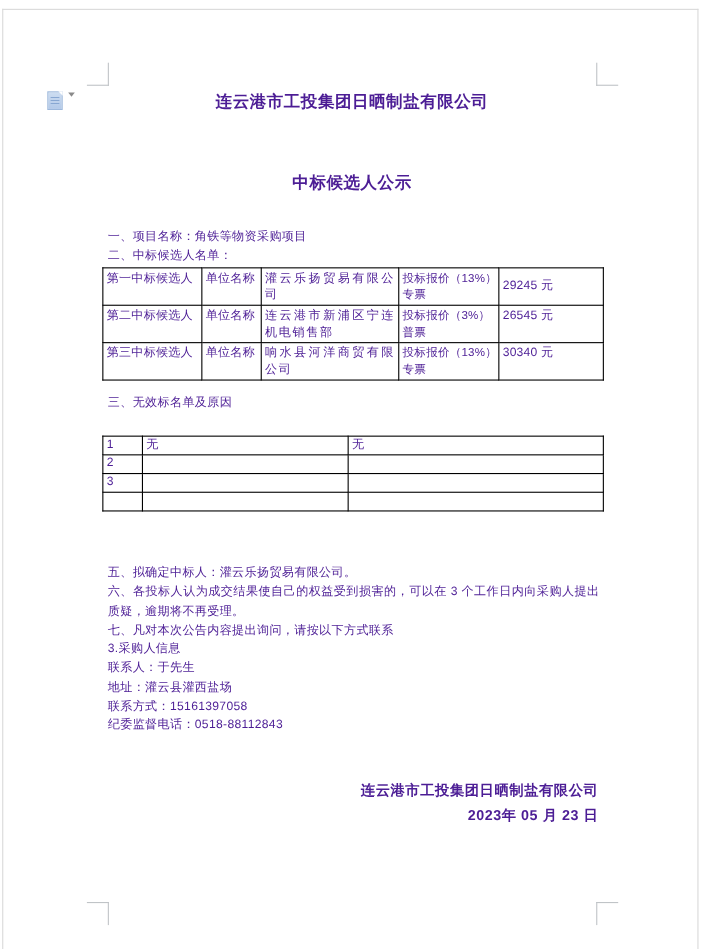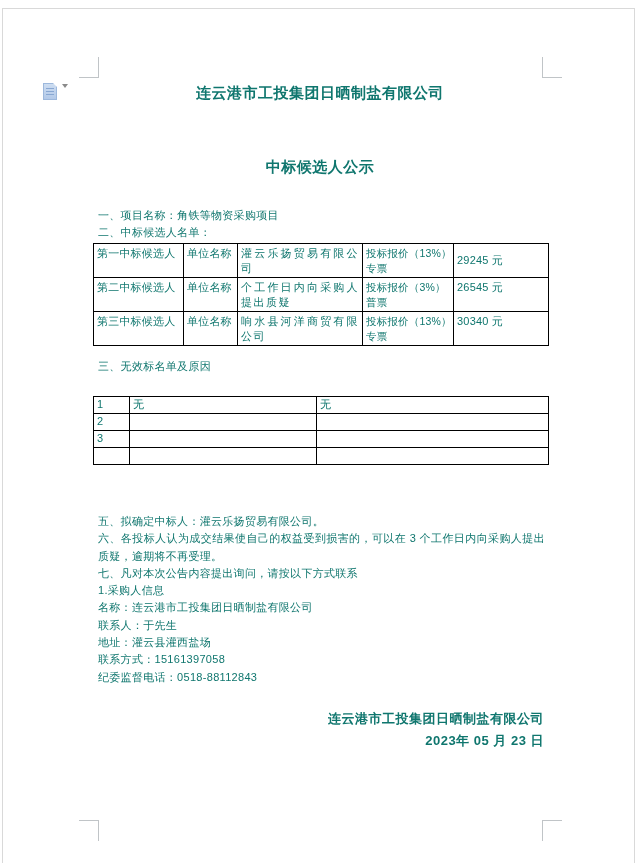--- a/index.html
+++ b/index.html
@@ -1,17 +1,17 @@
 <!DOCTYPE html>
 <html><head>
 <meta charset="utf-8">
 <style>
   html,body{margin:0;padding:0;background:#ffffff;}
   .stage{position:relative;width:637px;height:863px;overflow:hidden;
-         font-family:"Liberation Sans","DejaVu Sans",sans-serif;color:#0f766e;}
+         font-family:"Liberation Sans","DejaVu Sans",sans-serif;color:#4c1d95;}
   .page{position:absolute;left:2px;top:8px;width:631px;height:860px;
         background:#fff;border:1px solid #d9d9d9;border-bottom:none;}
   
   .crop{position:absolute;width:19px;height:20px;}
   .crop.tl{border-right:1px solid #c0c4c7;border-bottom:1px solid #c0c4c7;left:76px;top:48px;}
   .crop.tr{border-left:1px solid #c0c4c7;border-bottom:1px solid #c0c4c7;left:539px;top:48px;}
   .crop.bl{border-right:1px solid #c0c4c7;border-top:1px solid #c0c4c7;left:76px;top:811px;}
   .crop.br{border-left:1px solid #c0c4c7;border-top:1px solid #c0c4c7;left:539px;top:811px;}
   
   .paste-btn{position:absolute;left:40px;top:73px;width:34px;height:20px;cursor:pointer;}
@@ -90,21 +90,21 @@
         <td class="company">灌云乐扬贸易有限公司</td>
         <td>
           <div class="quote-line">投标报价（13%）</div>
           <div class="quote-line">专票</div>
         </td>
         <td class="price-mid">29245 元</td>
       </tr>
       <tr>
         <td>第二中标候选人</td>
         <td>单位名称</td>
-        <td class="company">个工作日内向采购人提出质疑</td>
+        <td class="company">连云港市新浦区宁连机电销售部</td>
         <td>
           <div class="quote-line">投标报价（3%）</div>
           <div class="quote-line">普票</div>
         </td>
         <td>26545 元</td>
       </tr>
       <tr style="height:34px;">
         <td>第三中标候选人</td>
         <td>单位名称</td>
         <td class="company">响水县河洋商贸有限公司</td>
@@ -146,22 +146,21 @@
         <td></td>
         <td></td>
       </tr>
     </tbody>
       </table>
 
     <div class="para-block">
       <p>五、拟确定中标人：灌云乐扬贸易有限公司。</p>
       <p class="just">六、各投标人认为成交结果使自己的权益受到损害的，可以在 3 个工作日内向采购人提出质疑，逾期将不再受理。</p>
       <p>七、凡对本次公告内容提出询问，请按以下方式联系</p>
-      <p>1.采购人信息</p>
-      <p>名称：连云港市工投集团日晒制盐有限公司</p>
+      <p>3.采购人信息</p>
       <p>联系人：于先生</p>
       <p>地址：灌云县灌西盐场</p>
       <p>联系方式：15161397058</p>
       <p>纪委监督电话：0518-88112843</p>
     </div>
 
     <div class="signature">
       <div>连云港市工投集团日晒制盐有限公司</div>
       <div>2023年 05 月 23 日</div>
     </div>

